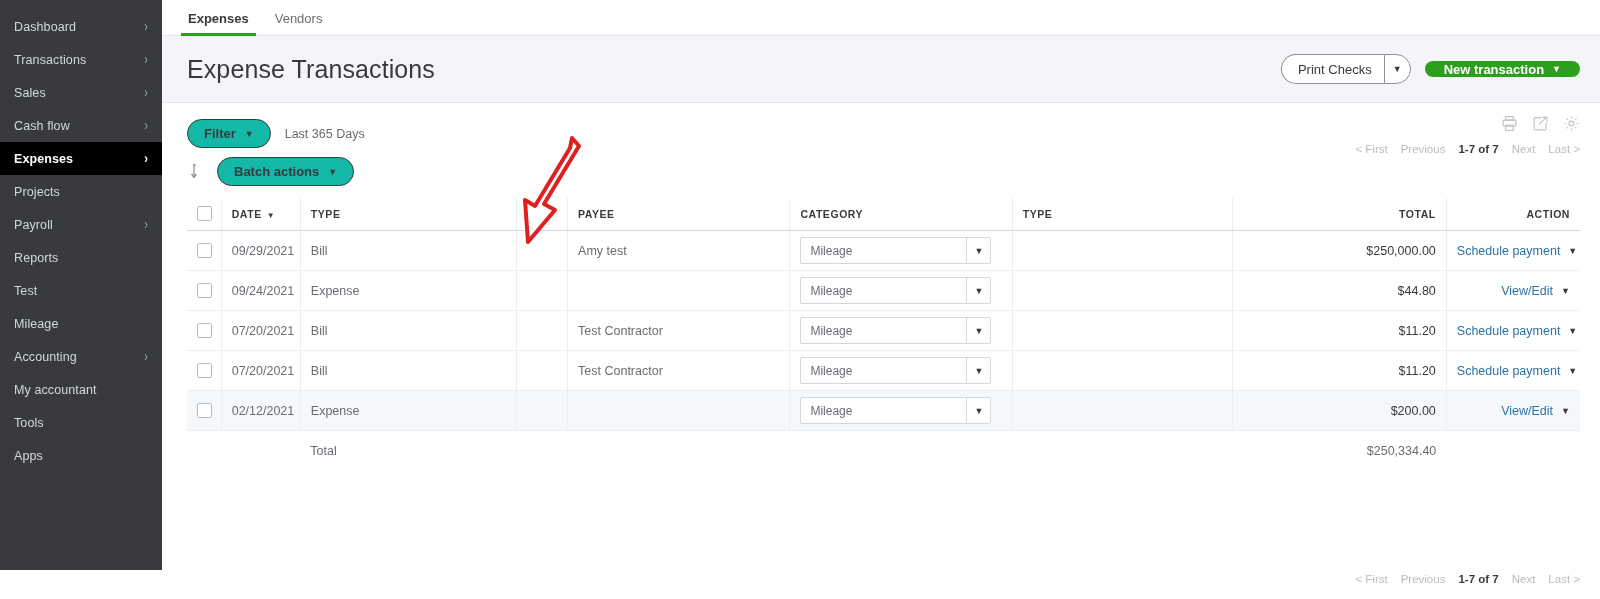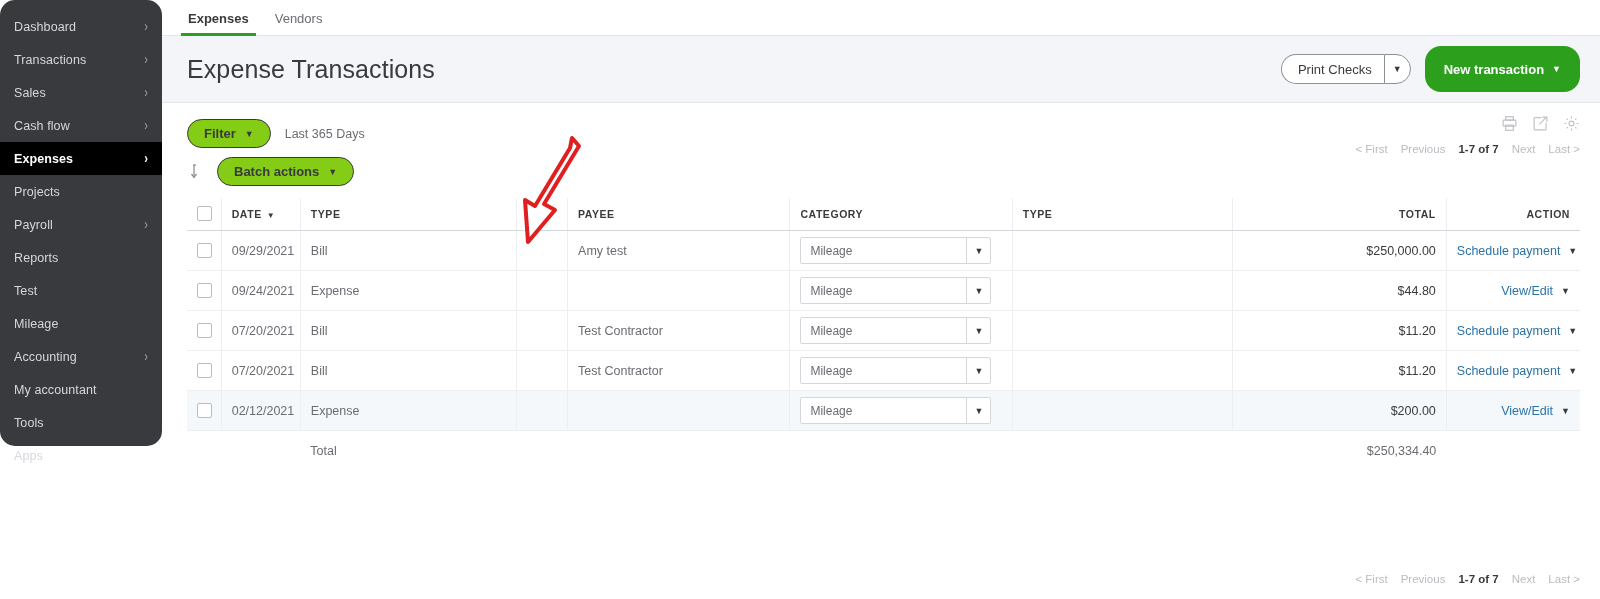--- a/index.html
+++ b/index.html
@@ -6,25 +6,24 @@
   html, body {
     width: 1600px; height: 599px;
     overflow: hidden;
     font-family: "Liberation Sans", sans-serif;
     background: #ffffff;
   }
   .app { display: flex; width: 1600px; height: 599px; position: relative; }
 
   
   .sidebar {
-    width: 162px; height: 446px;
+    width: 162px; height: 570px;
     background: #393a3d;
     flex: 0 0 162px;
     padding-top: 10px;
-    border-radius: 15px;
   }
   .nav-item {
     height: 33px;
     display: flex; align-items: center;
     padding: 0 14px 0 14px;
     color: #d4d7dc;
     font-size: 12.5px;
     letter-spacing: .1px;
     cursor: pointer;
     justify-content: space-between;
@@ -106,21 +105,21 @@
   .split-caret {
     border: 1px solid #8d9096;
     border-radius: 0 15px 15px 0;
     background: #fff;
     width: 27px;
     display: flex; align-items: center; justify-content: center;
     cursor: pointer;
     font-size: 9px; color: #393a3d;
   }
   .green-btn {
-    height: 46px;
+    height: 16px;
     background: #2ca01c;
     border-radius: 16px;
     color: #fff;
     font-size: 13px; font-weight: bold;
     display: flex; align-items: center;
     padding: 0 19px;
     cursor: pointer;
     gap: 8px;
   }
   .green-btn .cr { font-size: 9px; }
@@ -130,21 +129,21 @@
 
   .filter-row {
     display: flex; align-items: center;
     padding-top: 16px;
     gap: 14px;
   }
   .pill {
     border: 1px solid #393a3d;
     border-radius: 16px;
     height: 29px;
-    background: #84cc16;
+    background: #14b8a6;
     display: flex; align-items: center;
     padding: 0 16px;
     font-size: 13px; font-weight: bold; color: #393a3d;
     cursor: pointer; gap: 9px;
   }
   .pill .cr { font-size: 9px; font-weight: normal; }
   .range-text { font-size: 12.5px; color: #6b6c72; }
 
   .batch-row {
     display: flex; align-items: center;

